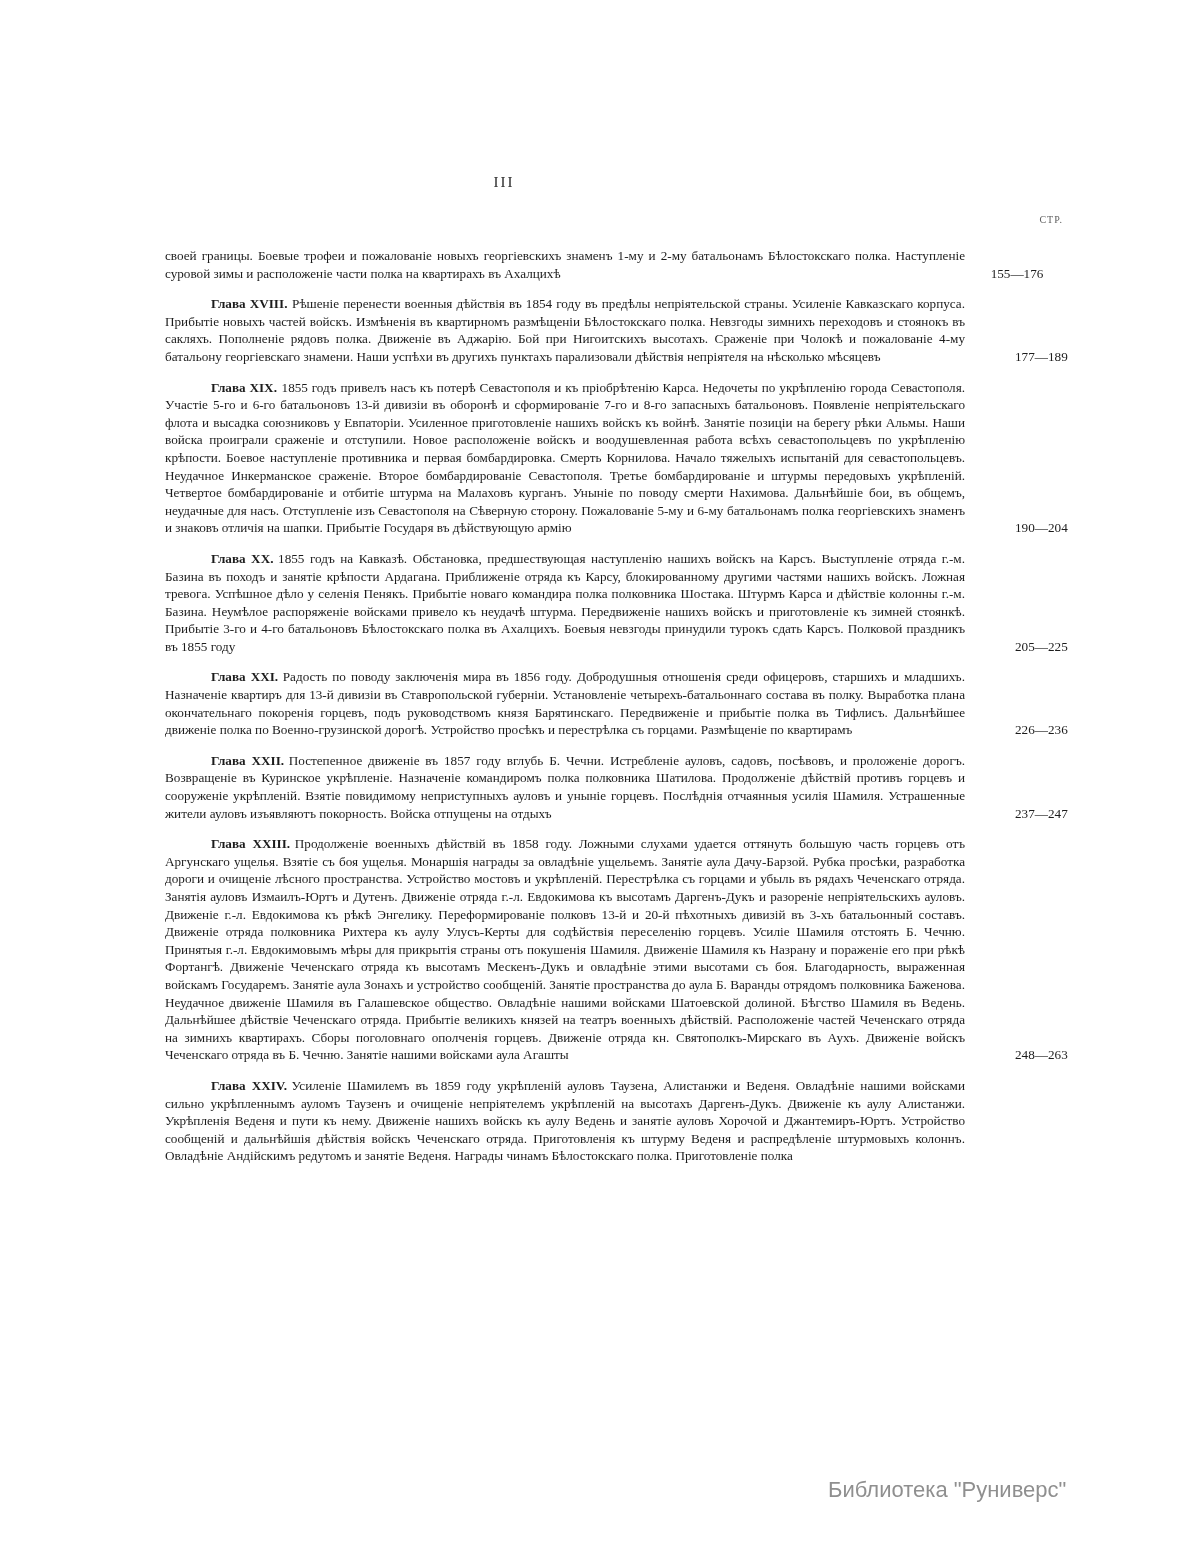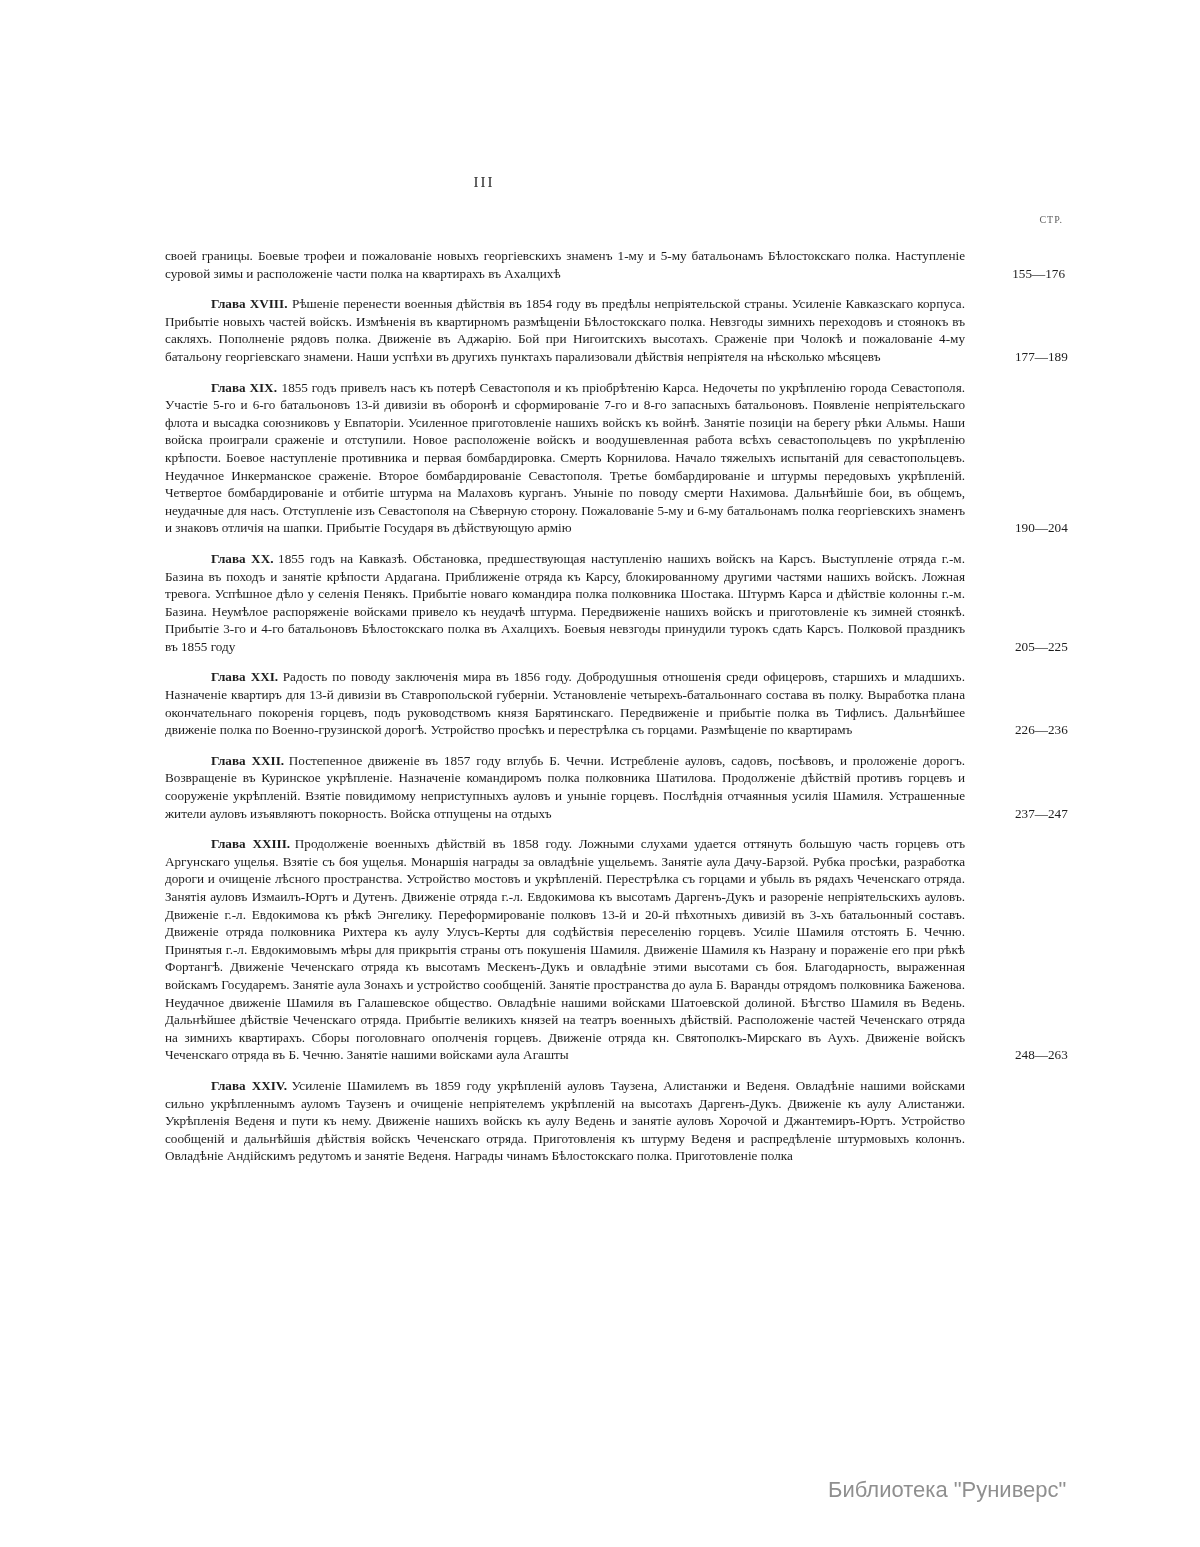--- a/index.html
+++ b/index.html
@@ -18,20 +18,21 @@
   }
   .folio {
     position: absolute;
     top: 174px;
     left: 0;
     width: 968px;
     text-align: center;
     font-size: 15px;
     letter-spacing: 2px;
     color: #2a2a2a;
+    padding-left: 20px;
   }
   .col-header {
     position: absolute;
     top: 214px;
     left: 965px;
     width: 98px;
     text-align: right;
     font-size: 10px;
     letter-spacing: 1px;
     color: #5d5d5d;
@@ -53,21 +54,21 @@
   .entry.indent { text-indent: 46px; margin-top: 8px; }
   .entry-head {
     font-weight: bold;
     margin-right: 0.35em;
   }
   .page-range {
     position: absolute;
     right: -100px;
     bottom: 0;
     width: 96px;
-    text-align: right;
+    text-align: center;
     font-size: 13.2px;
     white-space: nowrap;
     color: #1c1c1c;
   }
   .watermark {
     position: absolute;
     top: 1477px;
     left: 828px;
     width: 260px;
     font-family: "Liberation Sans", "DejaVu Sans", sans-serif;
@@ -80,21 +81,21 @@
 <body>
 
 <div class="page">
 
   <div class="folio">III</div>
 
   <div class="col-header">СТР.</div>
 
   <div class="toc">
 
-    <p class="entry"><span class="entry-body">своей границы. Боевые трофеи и пожалованіе новыхъ георгіевскихъ знаменъ 1-му и 5-му батальонамъ Бѣлостокскаго полка. Наступленіе суровой зимы и расположеніе части полка на квартирахъ въ Ахалцихѣ</span><span class="page-range">155—176</span></p>
+    <p class="entry"><span class="entry-body">своей границы. Боевые трофеи и пожалованіе новыхъ георгіевскихъ знаменъ 1-му и 2-му батальонамъ Бѣлостокскаго полка. Наступленіе суровой зимы и расположеніе части полка на квартирахъ въ Ахалцихѣ</span><span class="page-range">155—176</span></p>
 
     <p class="entry indent"><span class="entry-head">Глава XVIII.</span><span class="entry-body">Рѣшеніе перенести военныя дѣйствія въ 1854 году въ предѣлы непріятельской страны. Усиленіе Кавказскаго корпуса. Прибытіе новыхъ частей войскъ. Измѣненія въ квартирномъ размѣщеніи Бѣлостокскаго полка. Невзгоды зимнихъ переходовъ и стоянокъ въ сакляхъ. Пополненіе рядовъ полка. Движеніе въ Аджарію. Бой при Нигоитскихъ высотахъ. Сраженіе при Чолокѣ и пожалованіе 4-му батальону георгіевскаго знамени. Наши успѣхи въ другихъ пунктахъ парализовали дѣйствія непріятеля на нѣсколько мѣсяцевъ</span><span class="page-range">177—189</span></p>
 
     <p class="entry indent"><span class="entry-head">Глава XIX.</span><span class="entry-body">1855 годъ привелъ насъ къ потерѣ Севастополя и къ пріобрѣтенію Карса. Недочеты по укрѣпленію города Севастополя. Участіе 5-го и 6-го батальоновъ 13-й дивизіи въ оборонѣ и сформированіе 7-го и 8-го запасныхъ батальоновъ. Появленіе непріятельскаго флота и высадка союзниковъ у Евпаторіи. Усиленное приготовленіе нашихъ войскъ къ войнѣ. Занятіе позиціи на берегу рѣки Альмы. Наши войска проиграли сраженіе и отступили. Новое расположеніе войскъ и воодушевленная работа всѣхъ севастопольцевъ по укрѣпленію крѣпости. Боевое наступленіе противника и первая бомбардировка. Смерть Корнилова. Начало тяжелыхъ испытаній для севастопольцевъ. Неудачное Инкерманское сраженіе. Второе бомбардированіе Севастополя. Третье бомбардированіе и штурмы передовыхъ укрѣпленій. Четвертое бомбардированіе и отбитіе штурма на Малаховъ курганъ. Уныніе по поводу смерти Нахимова. Дальнѣйшіе бои, въ общемъ, неудачные для насъ. Отступленіе изъ Севастополя на Сѣверную сторону. Пожалованіе 5-му и 6-му батальонамъ полка георгіевскихъ знаменъ и знаковъ отличія на шапки. Прибытіе Государя въ дѣйствующую армію</span><span class="page-range">190—204</span></p>
 
     <p class="entry indent"><span class="entry-head">Глава XX.</span><span class="entry-body">1855 годъ на Кавказѣ. Обстановка, предшествующая наступленію нашихъ войскъ на Карсъ. Выступленіе отряда г.-м. Базина въ походъ и занятіе крѣпости Ардагана. Приближеніе отряда къ Карсу, блокированному другими частями нашихъ войскъ. Ложная тревога. Успѣшное дѣло у селенія Пенякъ. Прибытіе новаго командира полка полковника Шостака. Штурмъ Карса и дѣйствіе колонны г.-м. Базина. Неумѣлое распоряженіе войсками привело къ неудачѣ штурма. Передвиженіе нашихъ войскъ и приготовленіе къ зимней стоянкѣ. Прибытіе 3-го и 4-го батальоновъ Бѣлостокскаго полка въ Ахалцихъ. Боевыя невзгоды принудили турокъ сдать Карсъ. Полковой праздникъ въ 1855 году</span><span class="page-range">205—225</span></p>
 
     <p class="entry indent"><span class="entry-head">Глава XXI.</span><span class="entry-body">Радость по поводу заключенія мира въ 1856 году. Добродушныя отношенія среди офицеровъ, старшихъ и младшихъ. Назначеніе квартиръ для 13-й дивизіи въ Ставропольской губерніи. Установленіе четырехъ-батальоннаго состава въ полку. Выработка плана окончательнаго покоренія горцевъ, подъ руководствомъ князя Барятинскаго. Передвиженіе и прибытіе полка въ Тифлисъ. Дальнѣйшее движеніе полка по Военно-грузинской дорогѣ. Устройство просѣкъ и перестрѣлка съ горцами. Размѣщеніе по квартирамъ</span><span class="page-range">226—236</span></p>
 
     <p class="entry indent"><span class="entry-head">Глава XXII.</span><span class="entry-body">Постепенное движеніе въ 1857 году вглубь Б. Чечни. Истребленіе ауловъ, садовъ, посѣвовъ, и проложеніе дорогъ. Возвращеніе въ Куринское укрѣпленіе. Назначеніе командиромъ полка полковника Шатилова. Продолженіе дѣйствій противъ горцевъ и сооруженіе укрѣпленій. Взятіе повидимому неприступныхъ ауловъ и уныніе горцевъ. Послѣднія отчаянныя усилія Шамиля. Устрашенные жители ауловъ изъявляютъ покорность. Войска отпущены на отдыхъ</span><span class="page-range">237—247</span></p>

